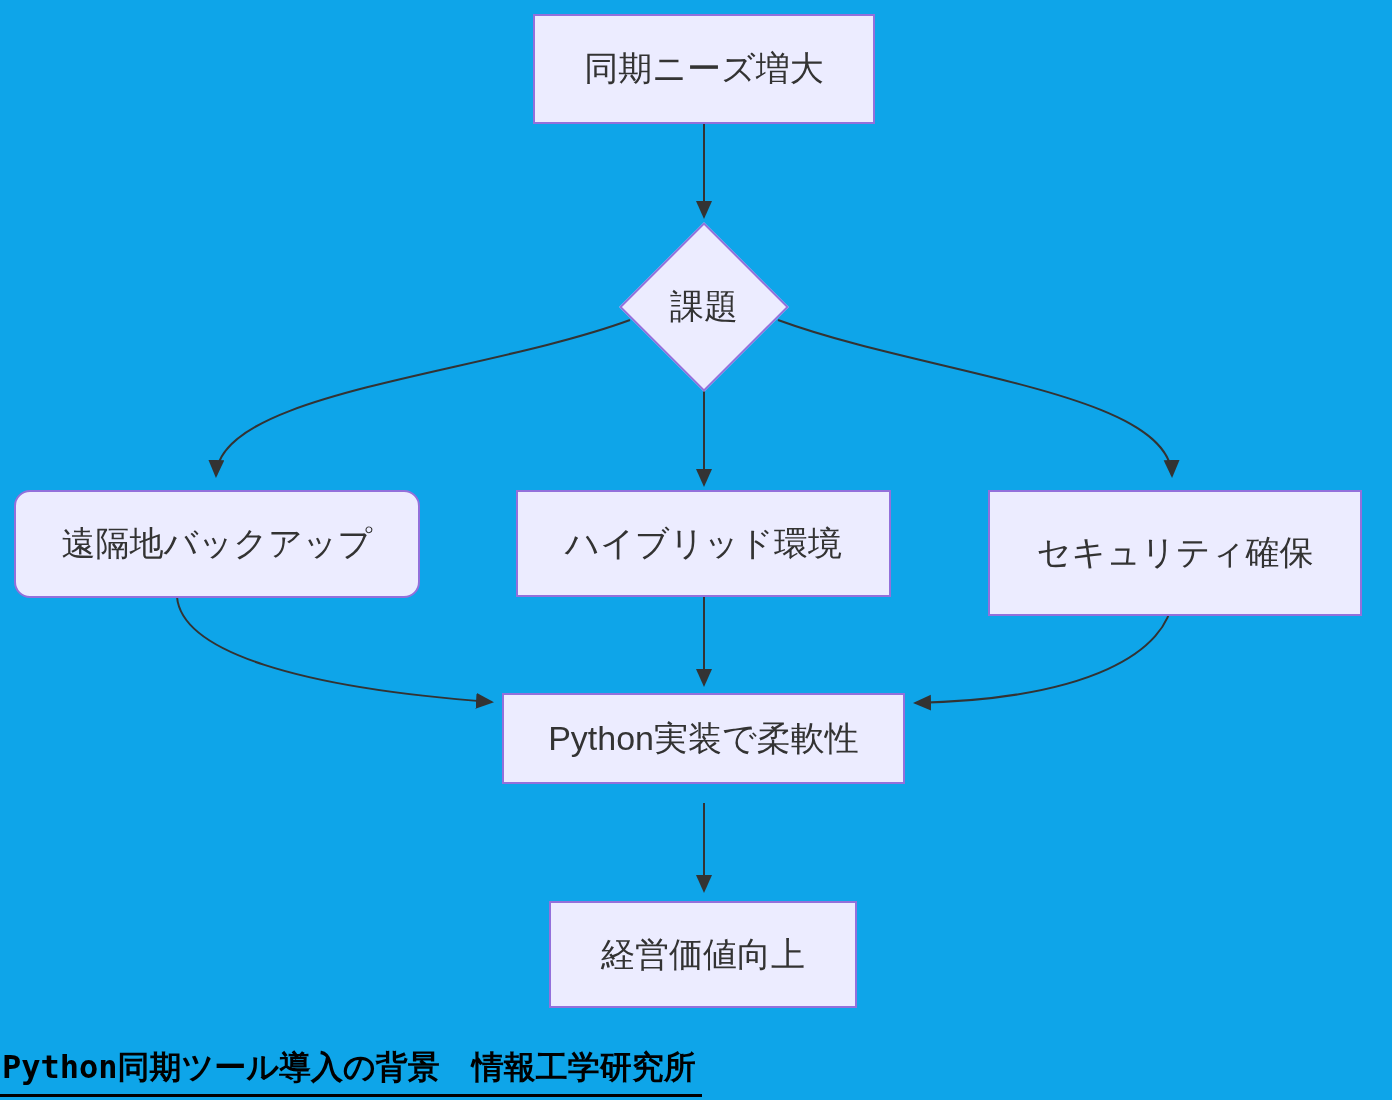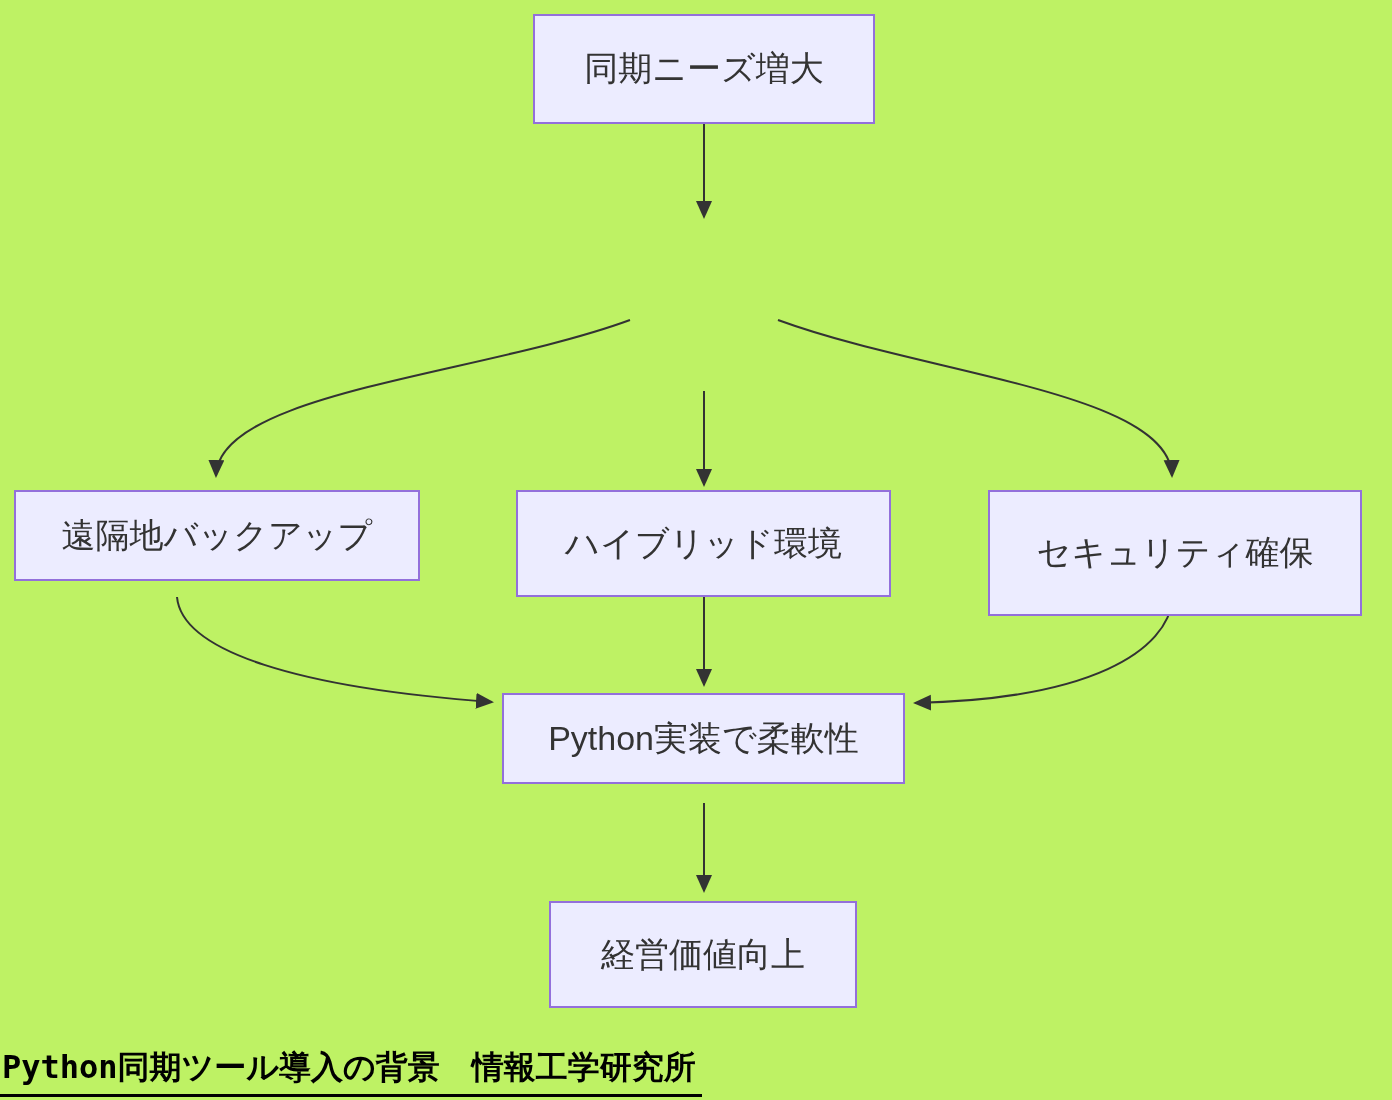--- a/index.html
+++ b/index.html
@@ -1,20 +1,20 @@
 <!DOCTYPE html>
 <html><head>
 <meta charset="utf-8">
 <style>
   html, body { margin: 0; padding: 0; background: #ffffff; }
   .stage {
     position: relative;
     width: 1392px;
     height: 1100px;
-    background: #bef264;
+    background: #0ea5e9;
     overflow: hidden;
     font-family: "Liberation Sans", sans-serif;
   }
   .edge-layer {
     position: absolute;
     left: 0; top: 0;
     width: 1392px; height: 1100px;
   }
   .edge-layer path.edge {
     fill: none;
@@ -28,21 +28,21 @@
     border: 2px solid #9370DB;
     display: flex;
     align-items: center;
     justify-content: center;
     font-size: 34px;
     color: #333333;
     text-align: center;
     white-space: nowrap;
   }
   .node-needs    { left: 533px;  top: 14px;  width: 342px; height: 110px; }
-  .node-backup   { left: 14px;   top: 490px; width: 406px; height: 91px; }
+  .node-backup   { left: 14px;   top: 490px; width: 406px; height: 108px; border-radius: 16px; }
   .node-hybrid   { left: 516px;  top: 490px; width: 375px; height: 107px; }
   .node-security { left: 988px;  top: 490px; width: 374px; height: 126px; }
   .node-python   { left: 502px;  top: 693px; width: 403px; height: 91px; }
   .node-value    { left: 549px;  top: 901px; width: 308px; height: 107px; text-align: right; }
   .diamond {
     position: absolute;
     left: 620px; top: 223px;
     width: 168px; height: 168px;
   }
   .diamond-shape {
@@ -94,20 +94,24 @@
     <path class="edge" d="M177,597 C182,652 300,688 492,702" marker-end="url(#arrow)"></path>
     <path class="edge" d="M704,597 L704,685" marker-end="url(#arrow)"></path>
     <path class="edge" d="M1173,597 C1168,652 1090,699 915,703" marker-end="url(#arrow)"></path>
     <path class="edge" d="M704,803 L704,891" marker-end="url(#arrow)"></path>
   </svg>
 
   <div class="node node-needs">
     <span>同期ニーズ増大</span>
   </div>
 
+  <div class="diamond">
+    <div class="diamond-shape"></div>
+    <div class="diamond-label">課題</div>
+  </div>
 
   <div class="node node-backup">
     <span>遠隔地バックアップ</span>
   </div>
 
   <div class="node node-hybrid">
     <span>ハイブリッド環境</span>
   </div>
 
   <div class="node node-security">

